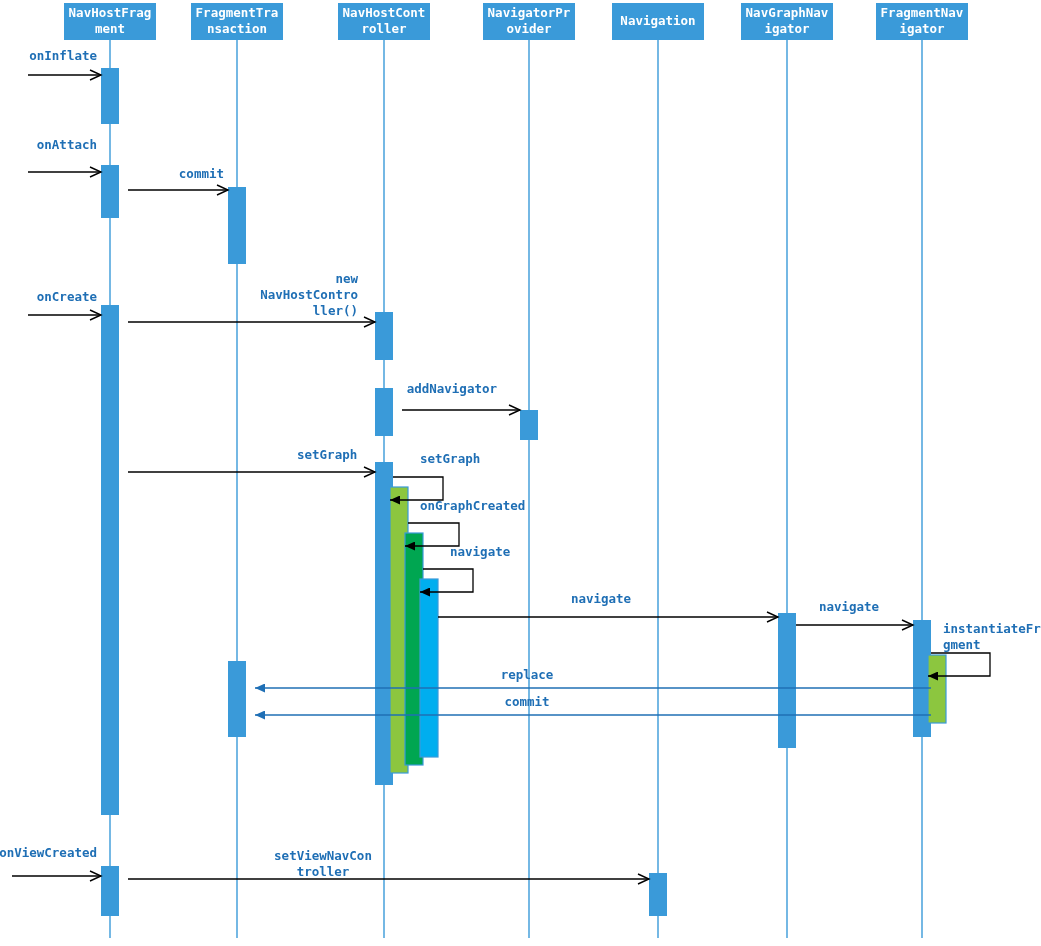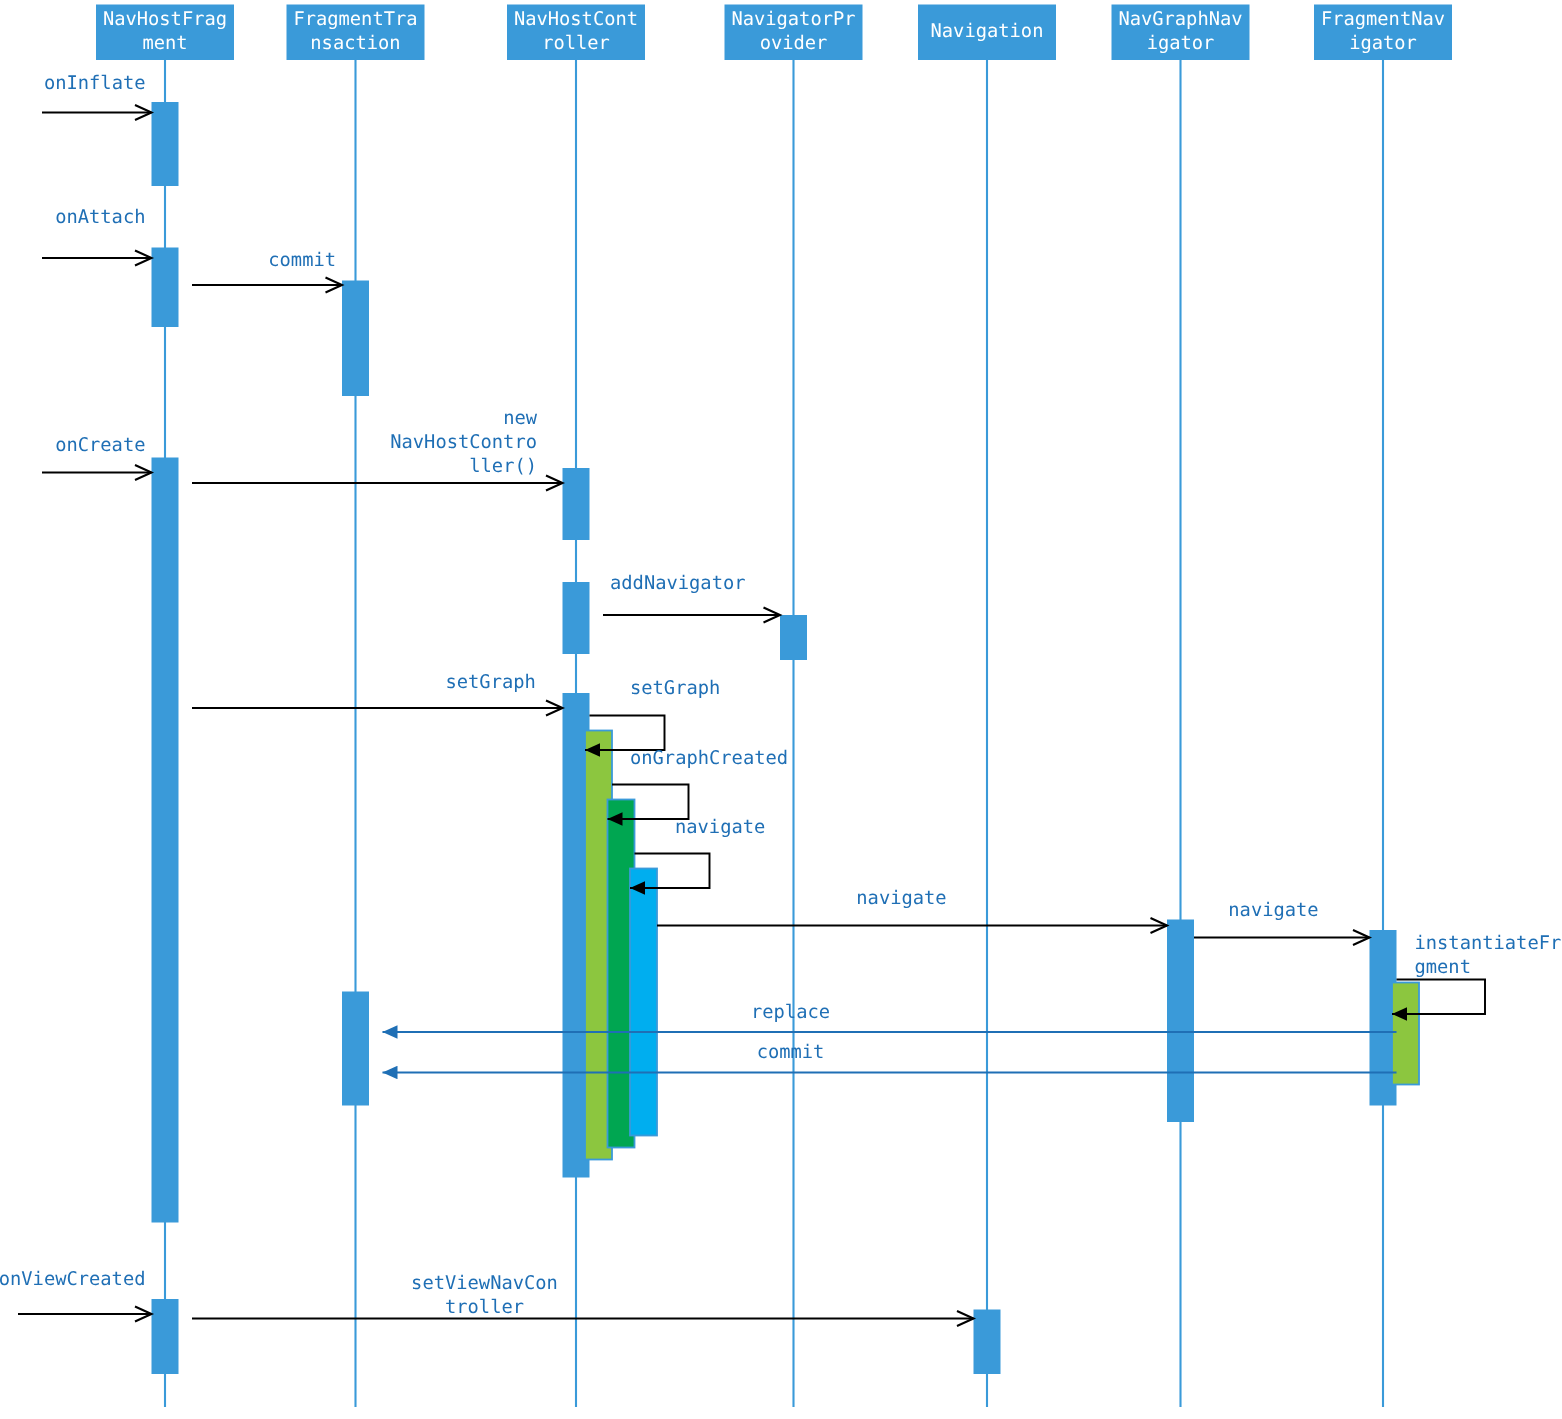--- a/index.html
+++ b/index.html
@@ -10,20 +10,21 @@
   }
   body {
     font-family: "DejaVu Sans Mono", "Liberation Mono", monospace;
   }
   #diagram-root {
     position: relative;
     width: 1041px;
     height: 938px;
     overflow: hidden;
     background: #ffffff;
+    font-weight: bold;
   }
   #diagram-svg {
     position: absolute;
     left: 0;
     top: 0;
     width: 1041px;
     height: 946px;
     display: block;
   }
   .participant-label {

